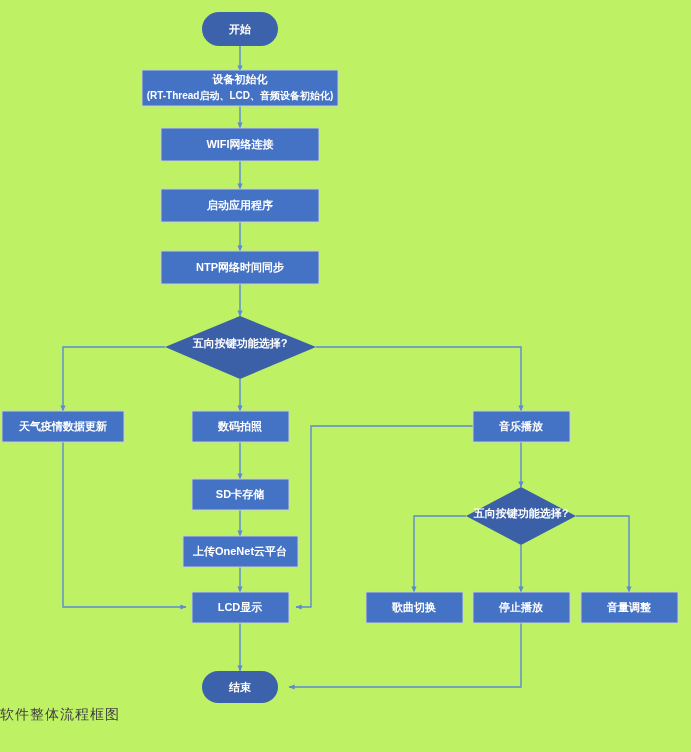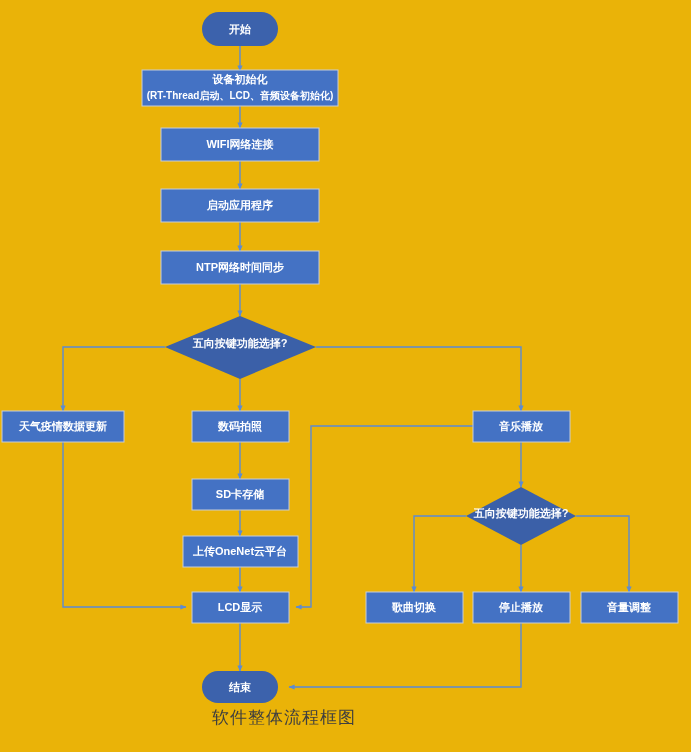--- a/index.html
+++ b/index.html
@@ -11,21 +11,21 @@
   body {
     font-family: "Liberation Sans", "DejaVu Sans", sans-serif;
     width: 691px;
     height: 752px;
     overflow: hidden;
   }
   #flow-root {
     position: relative;
     width: 691px;
     height: 752px;
-    background: #eab308;
+    background: #bef264;
   }
   svg#flow-svg {
     position: absolute;
     left: 0;
     top: 0;
     width: 691px;
     height: 752px;
     display: block;
   }
   .node-rect {
@@ -56,23 +56,22 @@
   .edge {
     stroke: #5b8bd4;
     stroke-width: 1.4;
     fill: none;
   }
   .caption {
     position: absolute;
     left: 0;
     top: 706px;
     width: 568px;
-    text-align: center;
     font-family: "Liberation Serif", "DejaVu Serif", serif;
-    font-size: 17px;
+    font-size: 14px;
     color: #3f3f3f;
     letter-spacing: 1px;
   }
 </style>
 </head>
 <body>
 
 <div id="flow-root">
 
   <svg id="flow-svg" viewBox="0 0 691 752">

